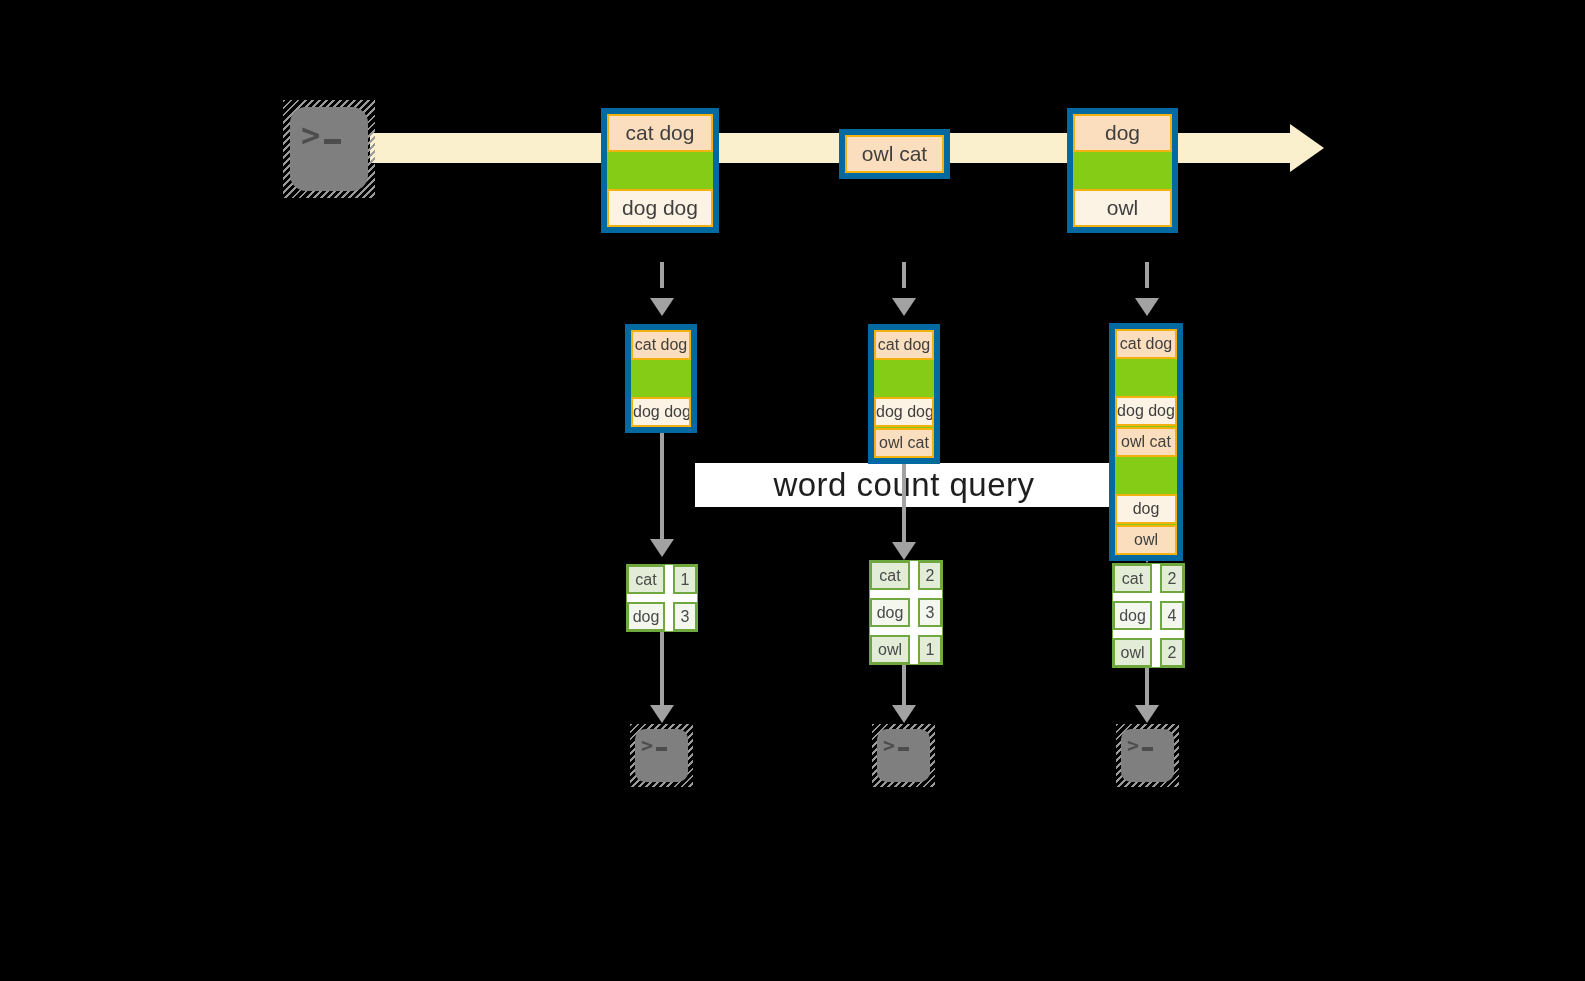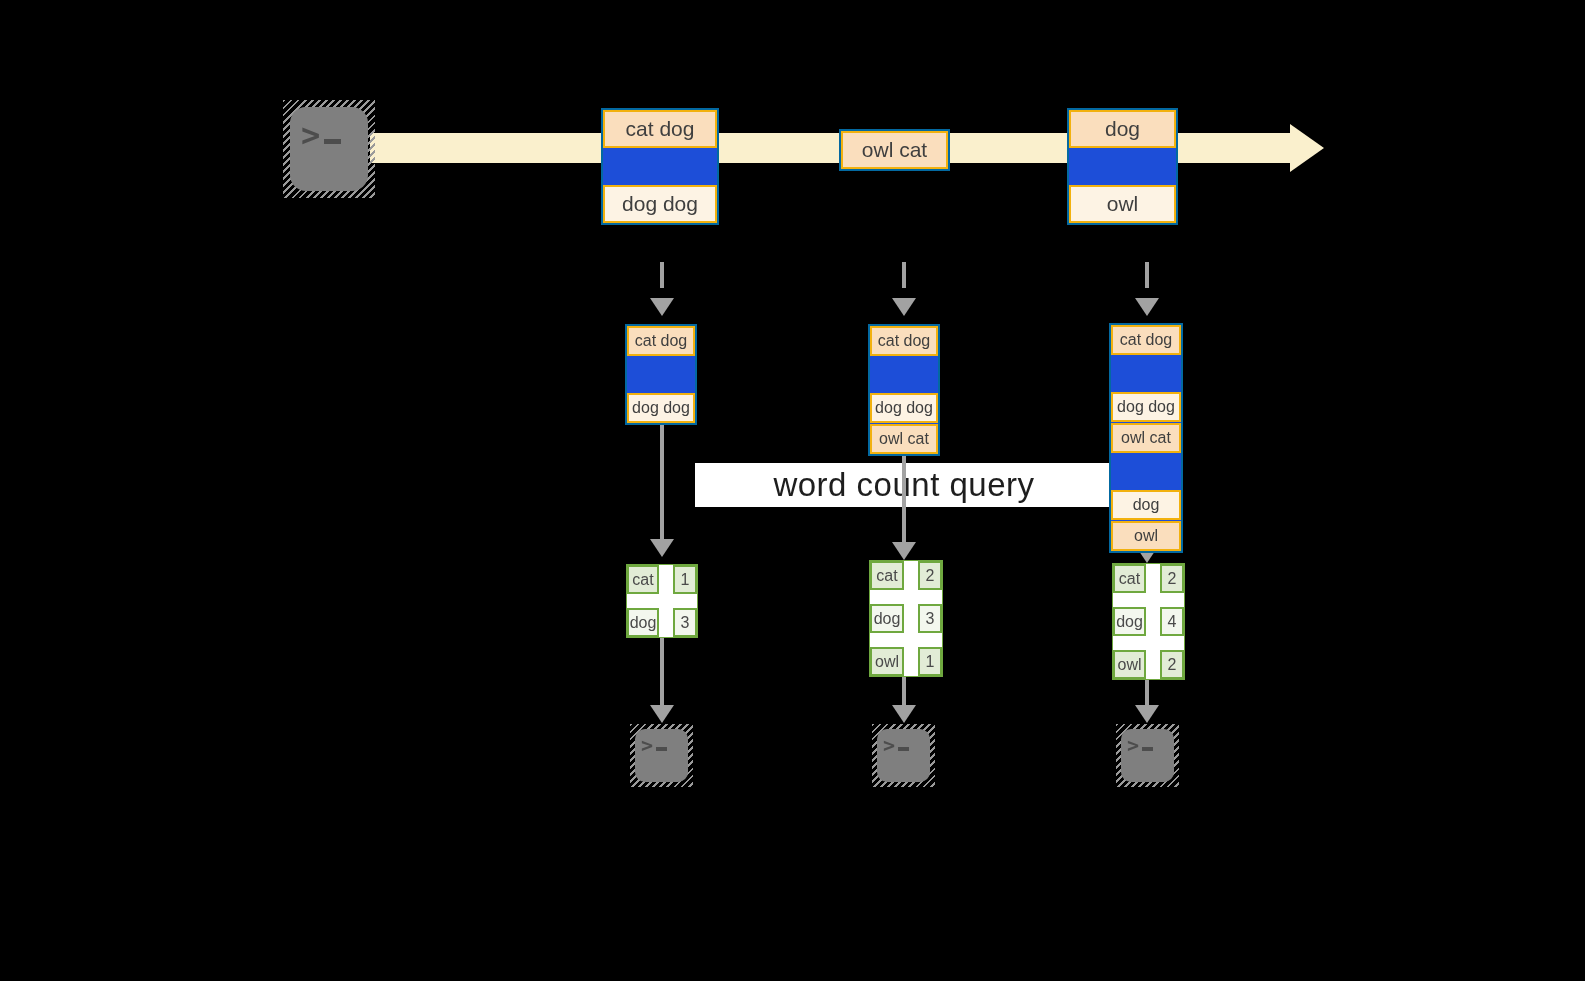--- a/index.html
+++ b/index.html
@@ -5,29 +5,29 @@
   html,body{margin:0;padding:0;background:#000;}
   .canvas{
     position:relative;width:1585px;height:981px;background:#000;overflow:hidden;
     font-family:"Liberation Sans",sans-serif;color:#3f3f3f;
   }
   
   .band-shaft{position:absolute;left:370px;top:133px;width:920px;height:30px;background:#FAF0CD;z-index:1;}
   .band-head{position:absolute;left:1290px;top:124px;width:0;height:0;
     border-top:24px solid transparent;border-bottom:24px solid transparent;border-left:34px solid #FAF0CD;z-index:1;}
   
-  .obox{position:absolute;display:flex;flex-direction:column;gap:1px;background:#1d4ed8;
-    border:2px solid #0369a1;z-index:5;box-sizing:border-box;}
+  .obox{position:absolute;display:flex;flex-direction:column;gap:1px;background:#84cc16;
+    border:6px solid #0369a1;z-index:5;box-sizing:border-box;}
   .obox .row{border:2px solid #F2B10E;text-align:center;white-space:nowrap;overflow:hidden;}
   .row-big{font-size:21px;line-height:34px;height:34px;}
   .row-sm{font-size:16px;line-height:26px;height:26px;}
   .f-peach{background:#FADEBD;}
   .f-cream{background:#FDF3E4;margin-top:36px;}
   
-  .gtable{position:absolute;display:grid;grid-template-columns:1fr 24px;gap:14px;background:#fff;
+  .gtable{position:absolute;display:grid;grid-template-columns:1fr 24px;gap:8px;background:#fff;
     border:1px solid #6FA83F;z-index:5;box-sizing:border-box;}
   .gcell{border:2px solid #6FA83F;text-align:center;font-size:16px;line-height:25px;height:25px;color:#4a4a4a;}
   .g-dark{background:#E2ECD6;}
   .g-light{background:#F3F7EE;}
   
   .vline{position:absolute;width:4px;margin-left:-2px;background:#A2A2A2;z-index:3;}
   .ahead{position:absolute;width:0;height:0;margin-left:-12px;z-index:3;
     border-left:12px solid transparent;border-right:12px solid transparent;border-top:18px solid #A2A2A2;}
   
   .banner{position:absolute;left:695px;top:463px;width:418px;height:44px;background:#FFFFFF;z-index:2;

